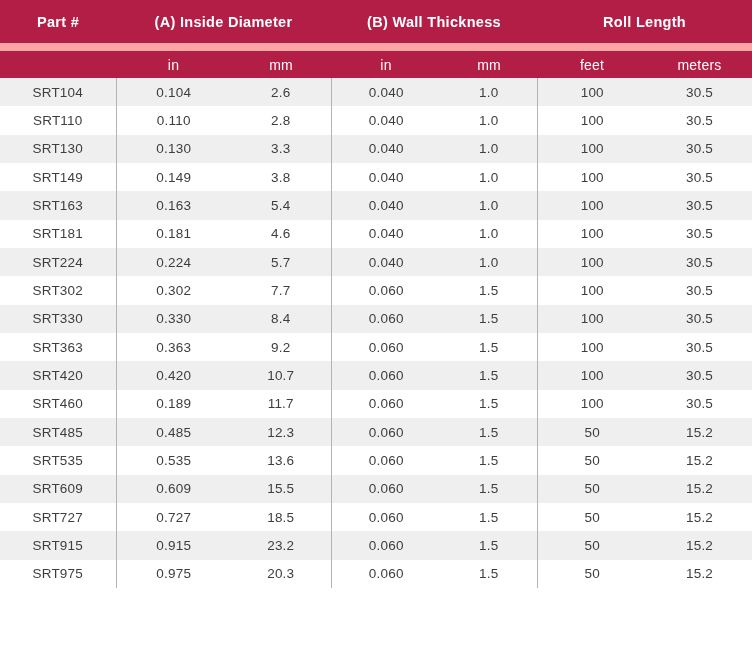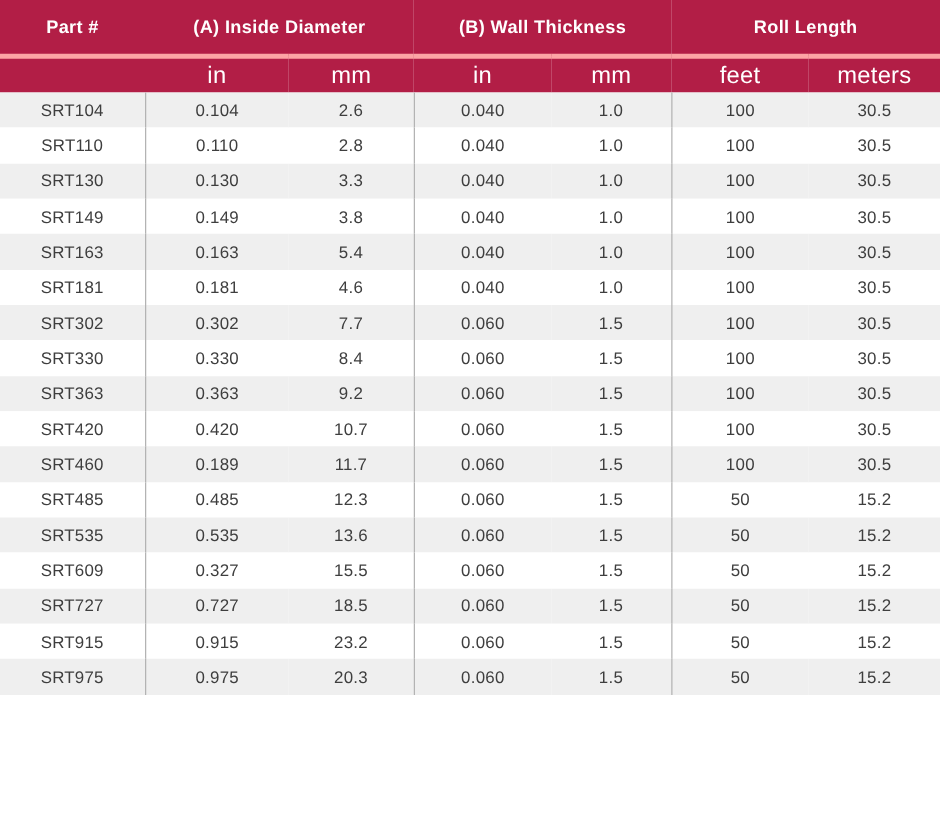--- a/index.html
+++ b/index.html
@@ -27,25 +27,25 @@
     color: #ffffff;
     font-weight: 600;
     text-align: center;
     vertical-align: middle;
     padding: 0;
   }
   thead tr.main-header th {
     height: 43px;
     font-size: 14.5px;
     letter-spacing: 0.3px;
-    border-bottom: 4px solid #fca5a5;
+    border-bottom: 8px solid #fca5a5;
   }
   thead tr.sub-header th {
     height: 27px;
-    font-size: 19px;
+    font-size: 14px;
     font-weight: 400;
     letter-spacing: 0.2px;
   }
   tbody td {
     height: 28.33px;
     text-align: center;
     vertical-align: middle;
     font-size: 13.5px;
     color: #3E3E3E;
     padding: 0;
@@ -138,20 +138,29 @@
         <tr>
           <td>SRT181</td>
           <td>0.181</td>
           <td>4.6</td>
           <td>0.040</td>
           <td>1.0</td>
           <td>100</td>
           <td>30.5</td>
         </tr>
         <tr>
+          <td>SRT224</td>
+          <td>0.224</td>
+          <td>5.7</td>
+          <td>0.040</td>
+          <td>1.0</td>
+          <td>100</td>
+          <td>30.5</td>
+        </tr>
+        <tr>
           <td>SRT302</td>
           <td>0.302</td>
           <td>7.7</td>
           <td>0.060</td>
           <td>1.5</td>
           <td>100</td>
           <td>30.5</td>
         </tr>
         <tr>
           <td>SRT330</td>
@@ -202,21 +211,21 @@
           <td>SRT535</td>
           <td>0.535</td>
           <td>13.6</td>
           <td>0.060</td>
           <td>1.5</td>
           <td>50</td>
           <td>15.2</td>
         </tr>
         <tr>
           <td>SRT609</td>
-          <td>0.327</td>
+          <td>0.609</td>
           <td>15.5</td>
           <td>0.060</td>
           <td>1.5</td>
           <td>50</td>
           <td>15.2</td>
         </tr>
         <tr>
           <td>SRT727</td>
           <td>0.727</td>
           <td>18.5</td>

